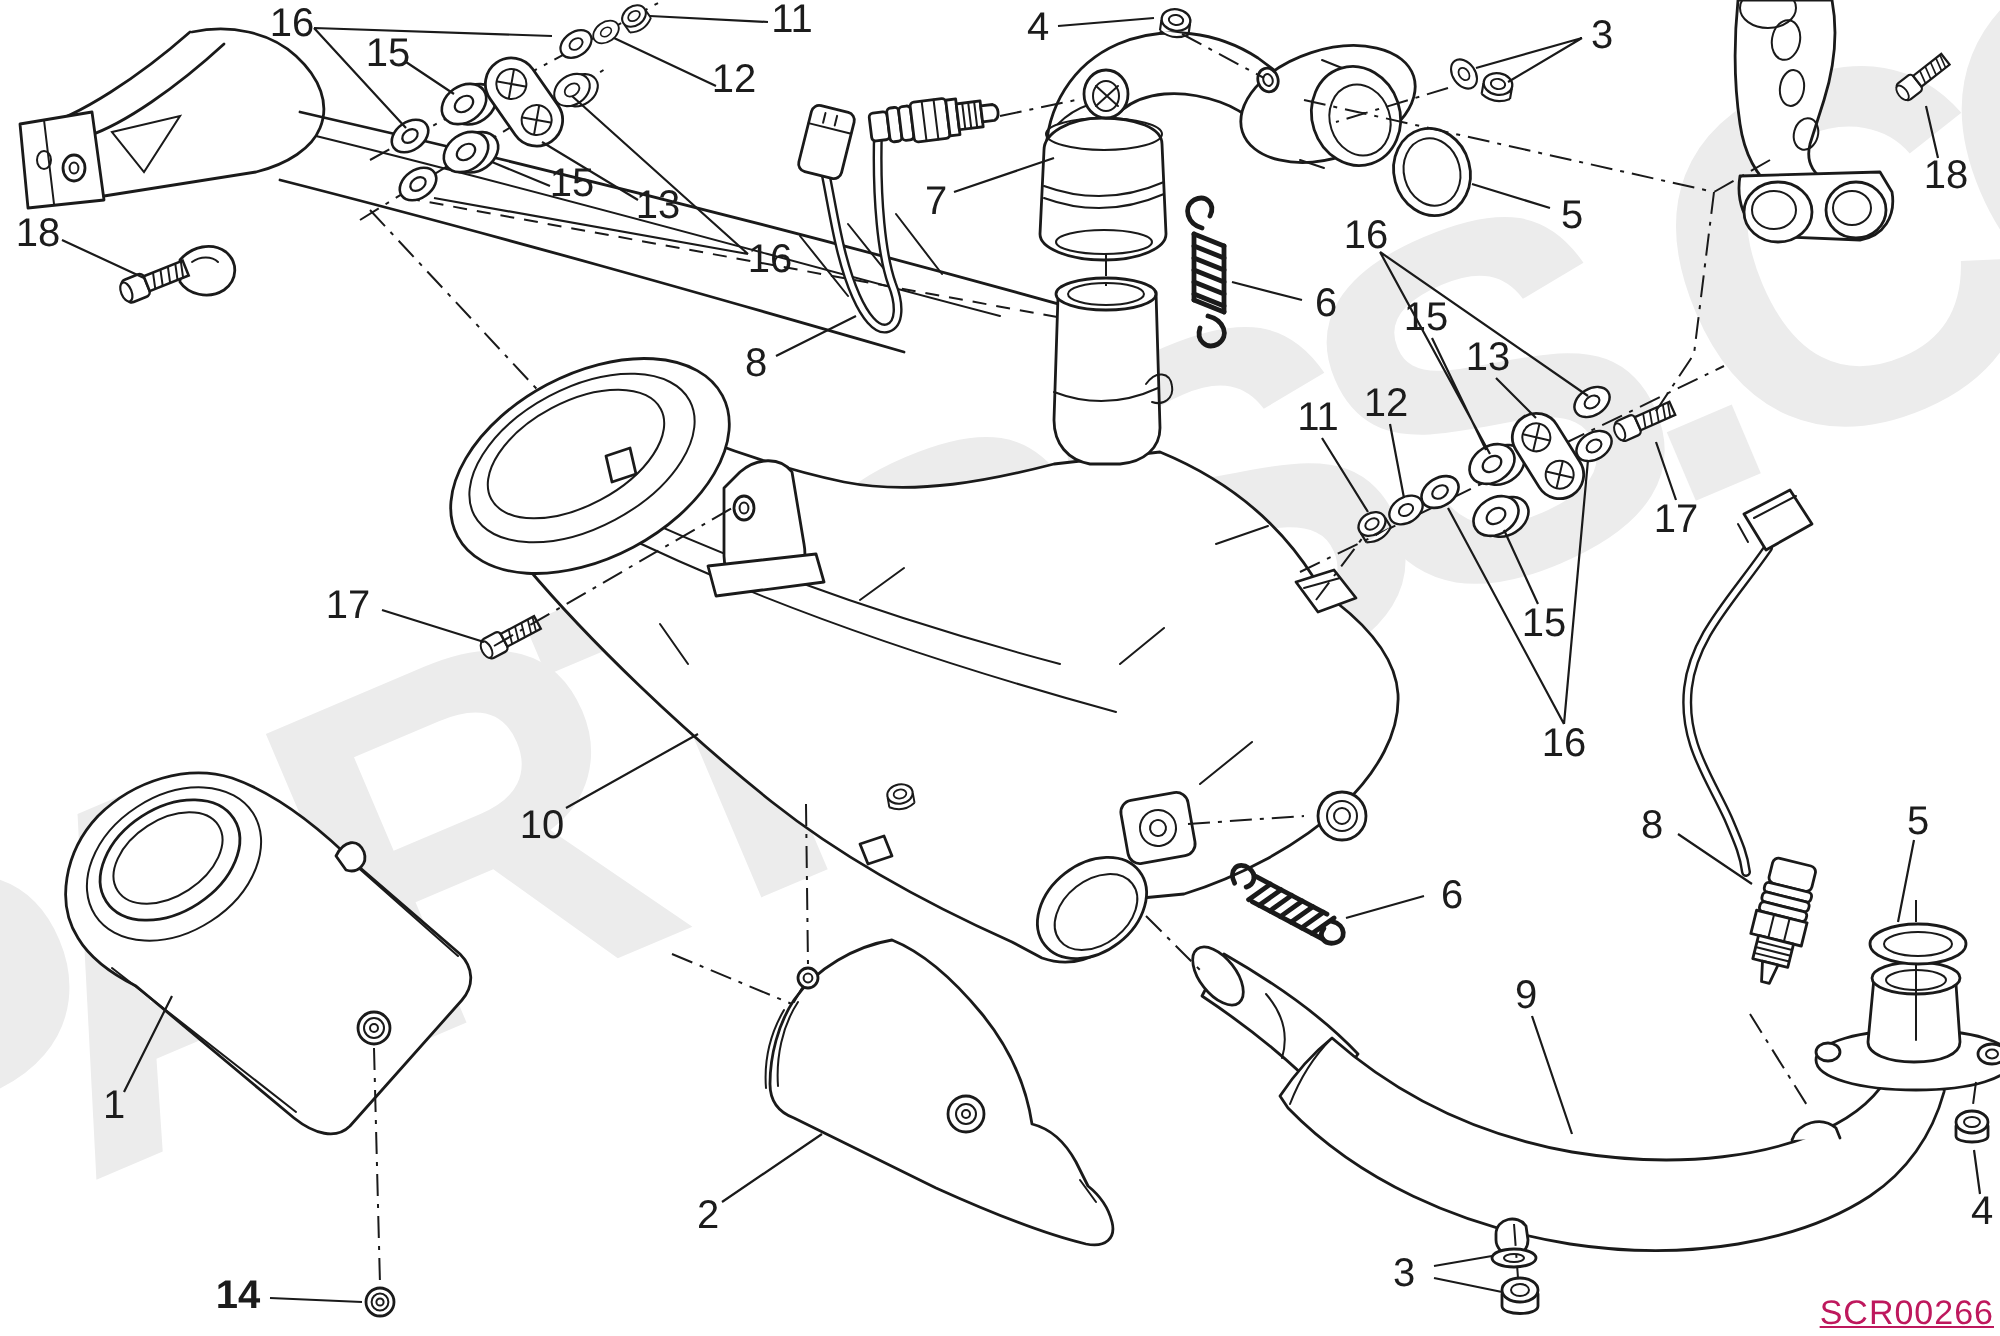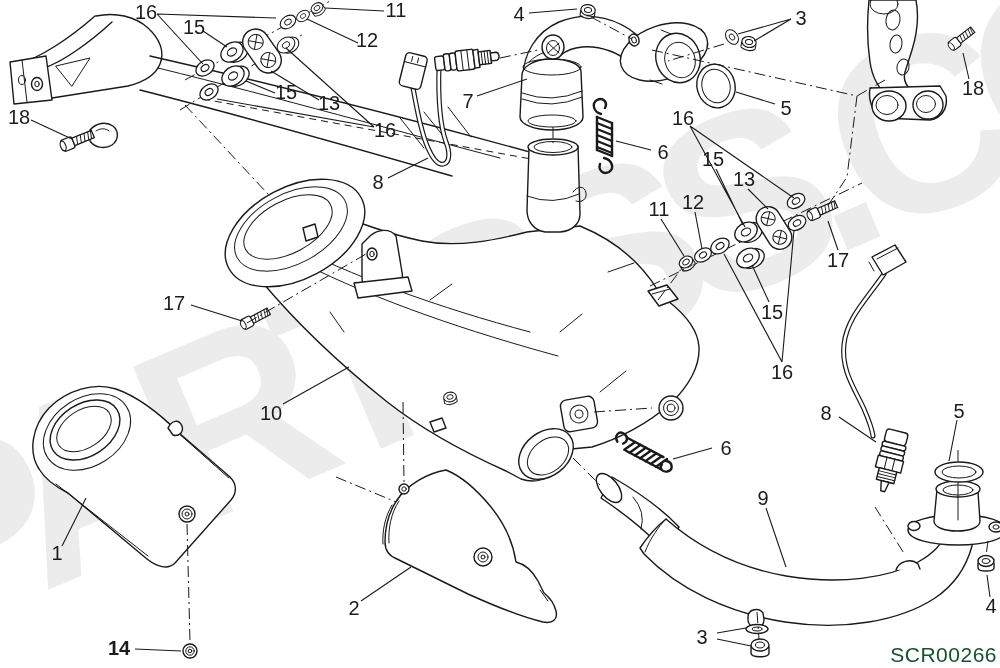--- a/index.html
+++ b/index.html
@@ -1,22 +1,22 @@
 <!DOCTYPE html>
 <html><head>
 <meta charset="utf-8">
 <style>
   html,body{margin:0;padding:0;background:#fff;}
   #stage{position:relative;width:1000px;height:668px;background:#fff;overflow:hidden;
          font-family:"Liberation Sans",sans-serif;}
   #art{position:absolute;left:0;top:0;}
   .callout{position:absolute;transform:translate(-50%,-50%);font-size:20px;line-height:1;
            color:#1c1c1c;font-family:"Liberation Sans",sans-serif;white-space:nowrap;}
-  #code{position:absolute;right:3px;bottom:1px;font-size:21px;color:#14532d;
-        font-family:"Liberation Sans",sans-serif;letter-spacing:.5px;}
+  #code{position:absolute;right:3px;bottom:1px;font-size:17px;color:#be185d;
+        font-family:"Liberation Sans",sans-serif;letter-spacing:.5px;text-decoration:underline;}
   
   .ln{fill:none;stroke:#1a1a1a;stroke-width:1.4;stroke-linecap:round;stroke-linejoin:round;}
   .solid{fill:#ffffff;stroke:#1a1a1a;stroke-width:1.4;stroke-linecap:round;stroke-linejoin:round;}
   .thin{fill:none;stroke:#1a1a1a;stroke-width:1;stroke-linecap:round;}
   .leader{fill:none;stroke:#1a1a1a;stroke-width:1.1;}
   .axis{fill:none;stroke:#1a1a1a;stroke-width:1;stroke-dasharray:11 4 2 4;}
   .hid{fill:none;stroke:#1a1a1a;stroke-width:1;stroke-dasharray:7 5;}
   .coil{fill:none;stroke:#1a1a1a;stroke-width:2.4;stroke-linecap:round;}
   .tube-o{fill:none;stroke:#1a1a1a;stroke-width:5;stroke-linecap:round;}
   .tube-i{fill:none;stroke:#ffffff;stroke-width:2.6;stroke-linecap:round;}

